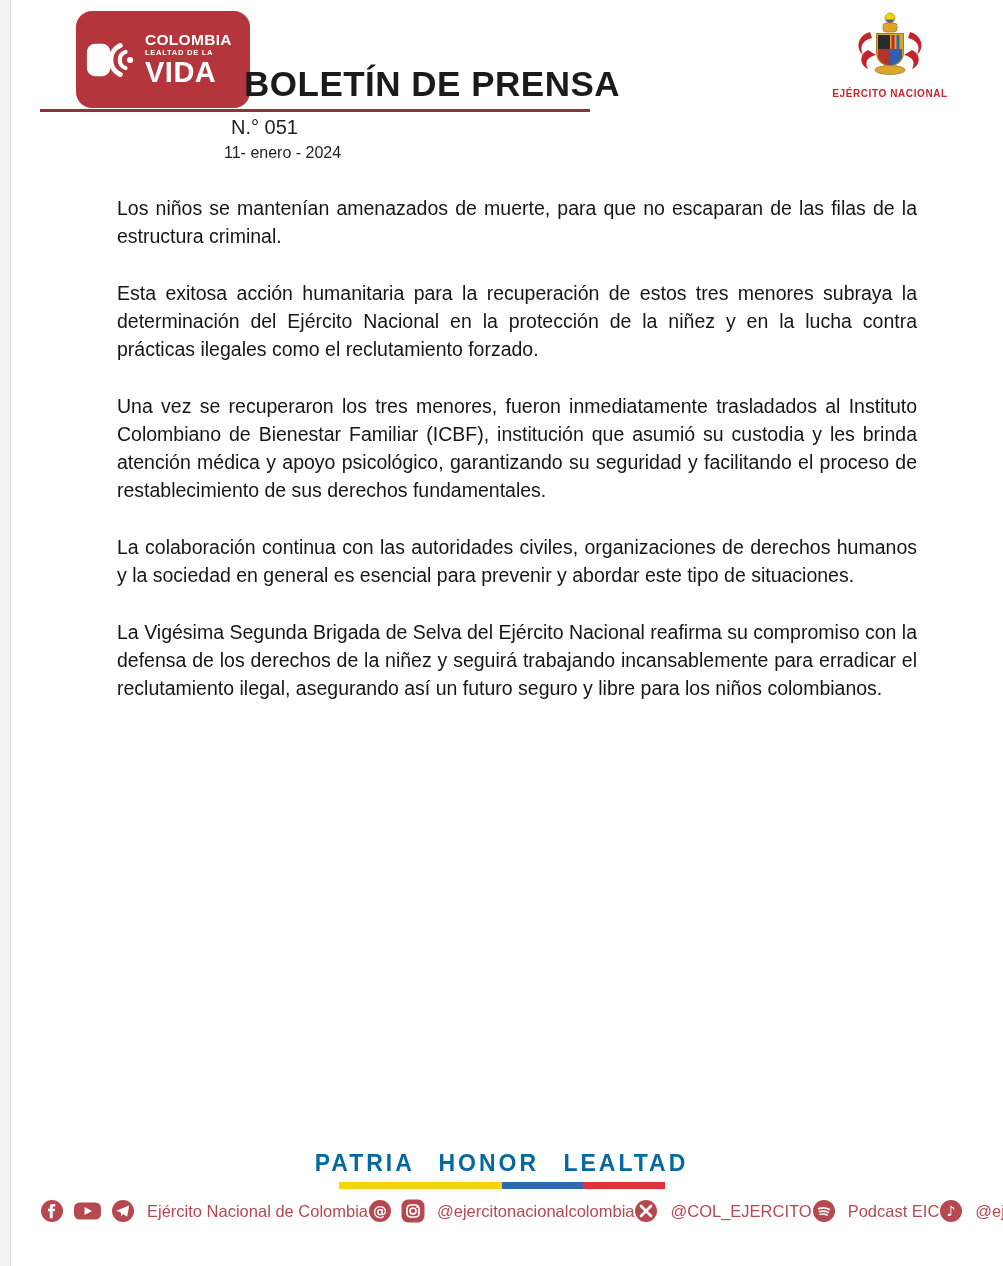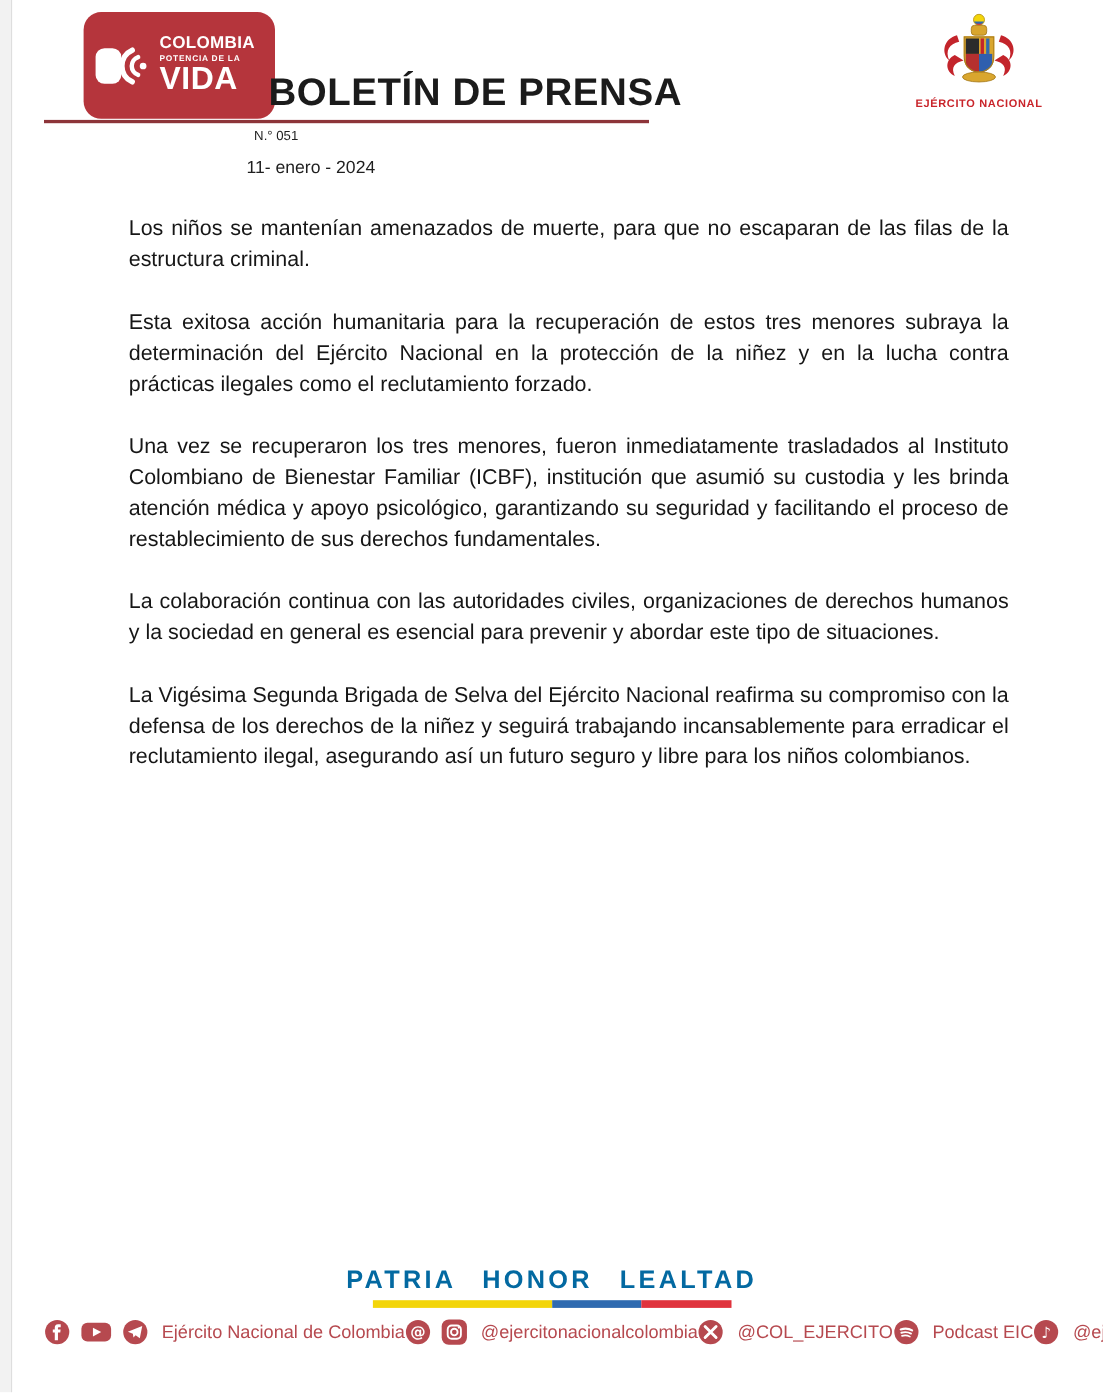--- a/index.html
+++ b/index.html
@@ -32,21 +32,21 @@
   .title{
     position:absolute;left:228px;top:64px;
     font-size:35px;font-weight:700;color:#1b1b1b;letter-spacing:.5px;
     white-space:nowrap;
     margin-left:16px;
   }
   .header-rule{
     position:absolute;left:40px;top:109px;width:550px;height:3px;
     background:#8d3439;
   }
-  .bulletin-no{position:absolute;left:231px;top:116px;font-size:12px;color:#1f1f1f;}
+  .bulletin-no{position:absolute;left:231px;top:116px;font-size:20px;color:#1f1f1f;}
   .bulletin-date{position:absolute;left:224px;top:144px;font-size:16px;color:#1f1f1f;}
 
   .crest{position:absolute;left:810px;top:12px;width:160px;text-align:center;}
   .crest-caption{
     font-size:10px;font-weight:700;color:#c9252b;letter-spacing:.6px;
     margin-top:2px;white-space:nowrap;
   }
 
   
   .content{
@@ -90,21 +90,21 @@
     <span class="logo-icon icn" style="width:54px;height:50px;">
       <svg width="54" height="50" viewBox="0 0 60 50">
         <rect x="1" y="7" width="26" height="36" rx="9" fill="#ffffff"></rect>
         <path d="M38,9 A17.5,17.5 0 0 0 38,41" stroke="#ffffff" stroke-width="5.5" fill="none" stroke-linecap="round"></path>
         <path d="M44,16 A9.5,9.5 0 0 0 44,34" stroke="#ffffff" stroke-width="4.5" fill="none" stroke-linecap="round"></path>
         <circle cx="49" cy="25" r="3.4" fill="#ffffff"></circle>
       </svg>
     </span>
     <span class="logo-text">
       <span class="logo-line1">COLOMBIA</span>
-      <span class="logo-line2">POTENCIA DE LA</span>
+      <span class="logo-line2">LEALTAD DE LA</span>
       <span class="logo-line3">VIDA</span>
     </span>
   </div>
 
   <div class="title">BOLETÍN DE PRENSA</div>
   <div class="header-rule"></div>
   <div class="bulletin-no">N.° 051</div>
   <div class="bulletin-date">11- enero - 2024</div>
 
   <div class="crest">

